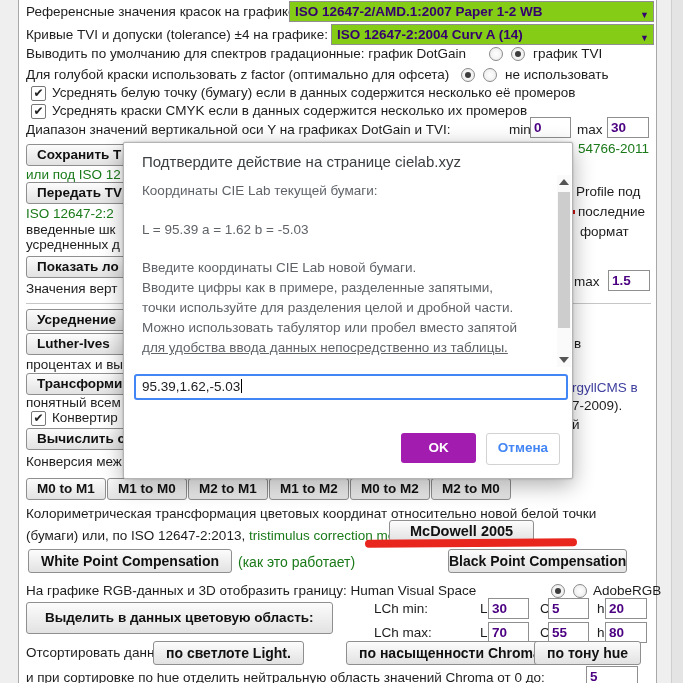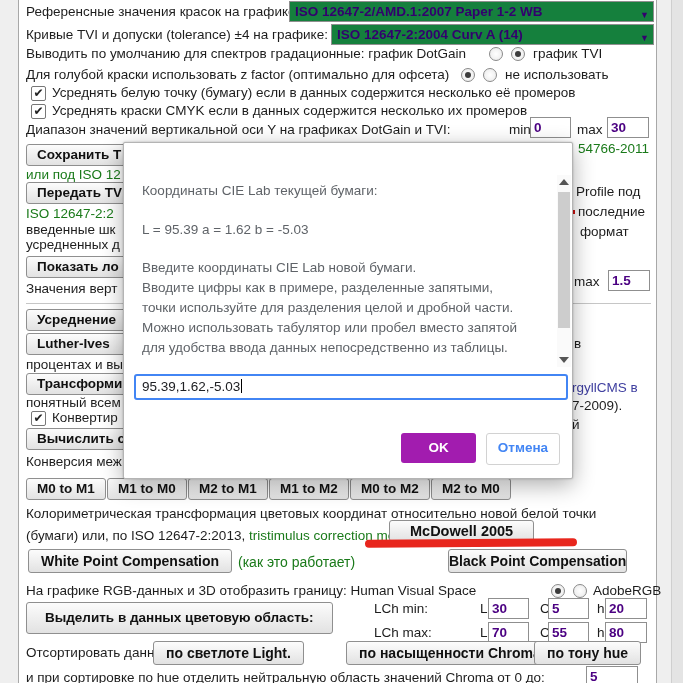--- a/index.html
+++ b/index.html
@@ -19,21 +19,21 @@
   .purple{color:#4b0082;font-weight:bold;}
   .bluish{color:#4040a0;}
   .btn{
     position:absolute;display:inline-block;white-space:nowrap;
     background:linear-gradient(#fcfcfc,#e2e2e2);
     border:1px solid #8f8f8f;border-radius:3px;
     font-size:13.5px;font-weight:bold;color:#111;
     padding:2px 10px;line-height:16px;
   }
   .sel{
-    position:absolute;background:#15803d;border:1px solid #8f8f8f;
+    position:absolute;background:#84cc16;border:1px solid #8f8f8f;
     font-size:13.5px;font-weight:bold;color:#33006e;
     line-height:19px;padding:0 18px 0 5px;white-space:nowrap;
   }
   .sel .arrow{position:absolute;right:4px;top:4px;font-size:9px;color:#33006e;}
   .inp{
     position:absolute;background:#fff;border:1px solid #8f8f8f;
     font-size:13.5px;line-height:19px;padding:0 3px;white-space:nowrap;
   }
   .chk{
     position:absolute;width:13px;height:13px;background:#fff;border:1px solid #777;
@@ -193,27 +193,28 @@
   <div class="inp purple" style="left:567px;top:666px;width:44px;height:20px;">5</div>
 
 </div>
 
 <div class="redline"></div>
 <div class="redsliver"></div>
 
 <div class="rightstrip"></div>
 
 <div class="dialog">
+  <div class="dlg-title">Подтвердите действие на странице cielab.xyz</div>
   <div class="dlg-line" style="top:40px;">Координаты CIE Lab текущей бумаги:</div>
   <div class="dlg-line" style="top:79px;">L = 95.39  a = 1.62  b = -5.03</div>
   <div class="dlg-line" style="top:117px;">Введите координаты CIE Lab новой бумаги.</div>
   <div class="dlg-line" style="top:137px;">Вводите цифры как в примере, разделенные запятыми,</div>
   <div class="dlg-line" style="top:157px;">точки используйте для разделения целой и дробной части.</div>
   <div class="dlg-line" style="top:177px;">Можно использовать табулятор или пробел вместо запятой</div>
-  <div class="dlg-line" style="top:197px;">для удобства ввода данных непосредственно из таблицы.</div>
+  <div class="dlg-line" style="top:197px;text-decoration:underline;">для удобства ввода данных непосредственно из таблицы.</div>
 
   <div class="dlg-scroll">
     <span class="sarrow up"></span>
     <span class="thumb"></span>
     <span class="sarrow down"></span>
   </div>
 
   <div class="dlg-input">
     <span>95.39,1.62,-5.03</span><span class="caret"></span>
   </div>

